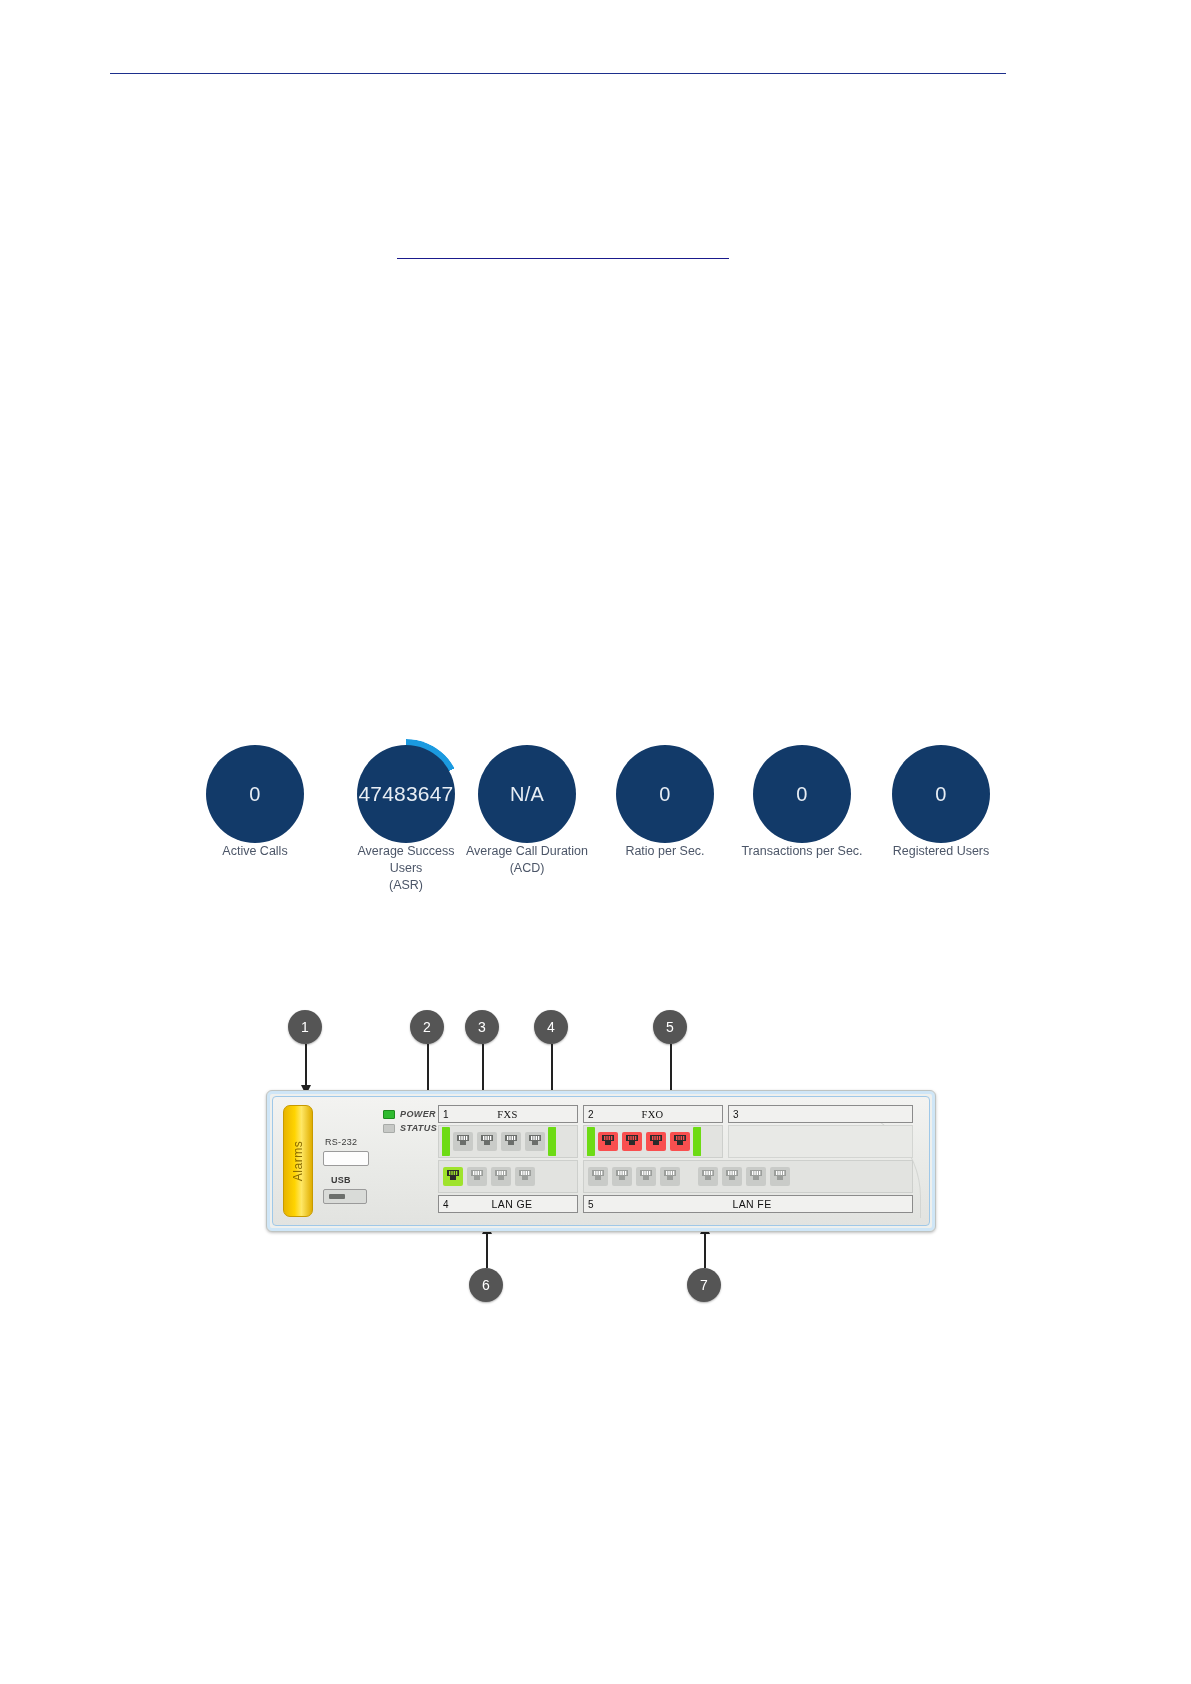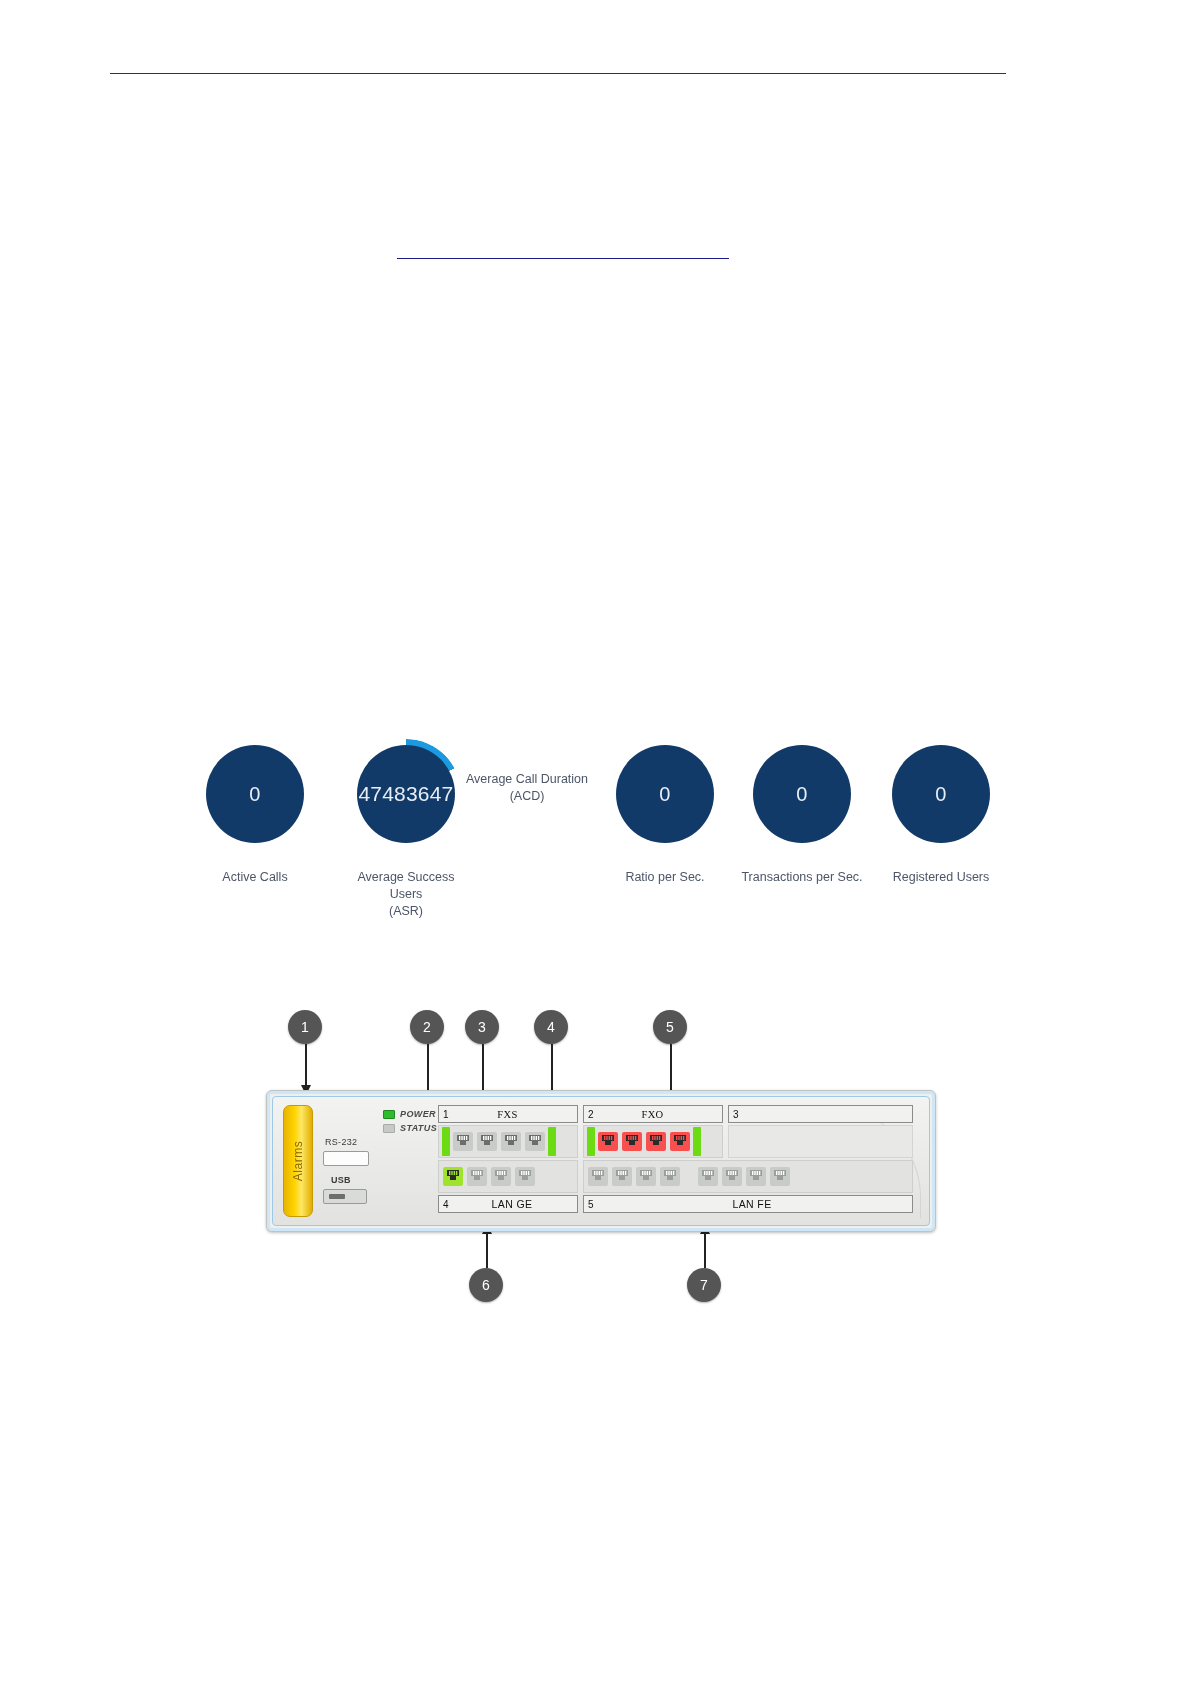--- a/index.html
+++ b/index.html
@@ -43,21 +43,21 @@
   .kpi .dial .val.big{font-size:21px;}
   
   .kpi .arc{
     position:absolute;left:-6px;top:-6px;width:110px;height:110px;
     border-radius:50%;
     background:conic-gradient(from 0deg,#1b9ae0 0deg 62deg,rgba(0,0,0,0) 62deg 360deg);
     -webkit-mask:radial-gradient(circle, transparent 0 46px, #000 46px);
     mask:radial-gradient(circle, transparent 0 46px, #000 46px);
   }
   .kpi .cap{
-    margin-top:26px;font-size:12.5px;color:#4c5668;line-height:17px;
+    font-size:12.5px;color:#4c5668;line-height:17px;
   }
 
   
   .figure{position:absolute;left:262px;top:1005px;width:680px;height:310px;}
 
   .callout{
     position:absolute;width:34px;height:34px;border-radius:50%;
     background:#555555;color:#ffffff;font-size:14px;
     display:flex;align-items:center;justify-content:center;
     box-shadow:0 1px 2px rgba(0,0,0,.3);
@@ -196,20 +196,25 @@
           <span class="val big">47483647</span>
         </div>
       </div>
       <div class="cap">
         <div>Average Success Users</div>
         <div>(ASR)</div>
       </div>
     </div>
 
     <div class="kpi" style="left:272px;">
+      <div class="dial">
+        <div class="disc">
+          <span class="val">N/A</span>
+        </div>
+      </div>
       <div class="cap">
         <div>Average Call Duration</div>
         <div>(ACD)</div>
       </div>
     </div>
 
     <div class="kpi" style="left:410px;">
       <div class="dial">
         <div class="disc">
           <span class="val">0</span>

